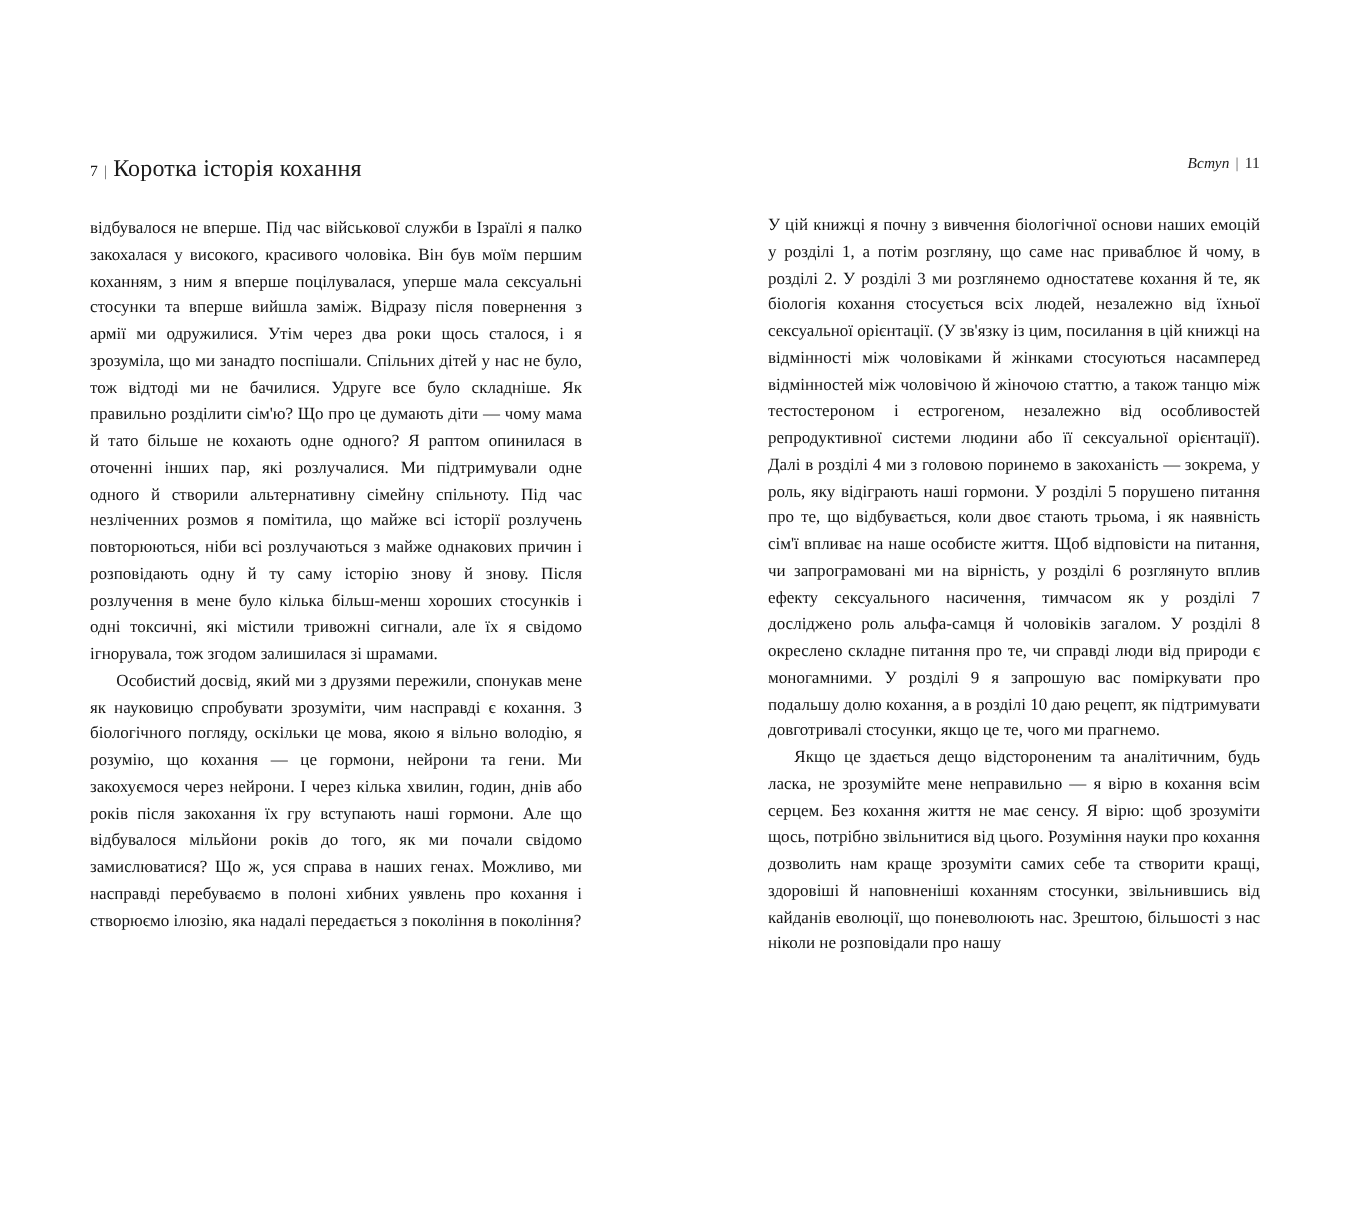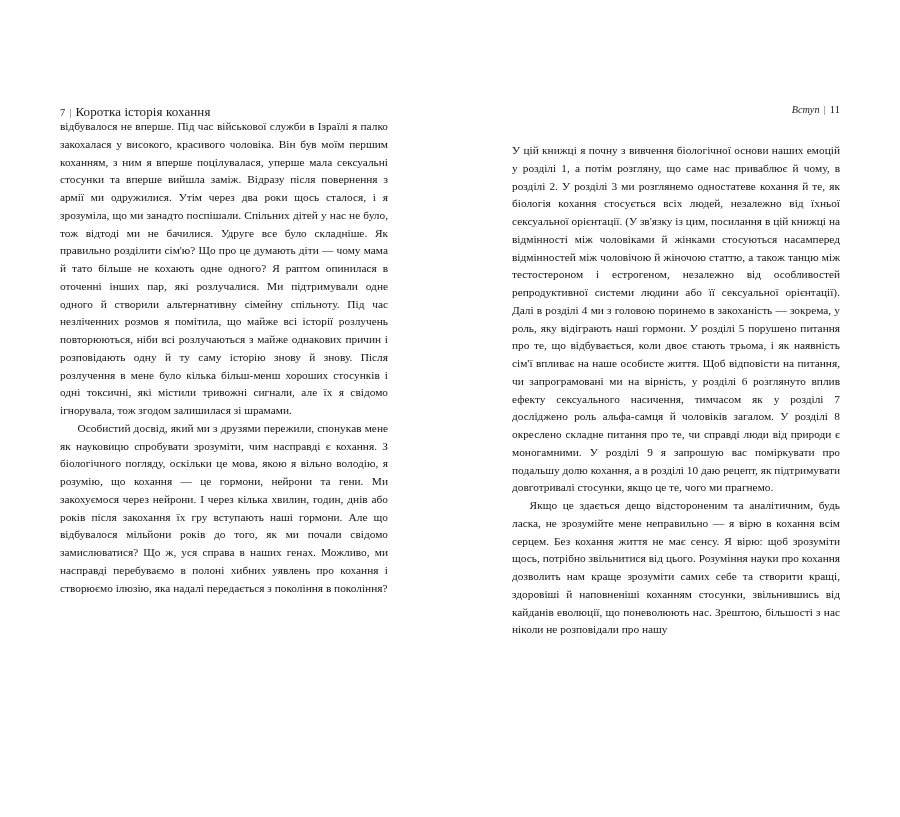--- a/index.html
+++ b/index.html
@@ -50,27 +50,28 @@
     justify-content: flex-end;
   }
   .folio {
     font-size: 10.4px;
   }
   .rh-sep {
     margin: 0 4px;
     color: #5a5a5a;
   }
   .rh-title {
-    font-size: 13px;
+    font-size: 16px;
   }
   .rh-title-italic {
     font-style: italic;
     font-size: 10.2px;
   }
   .body-col {
+    margin-top: 26px;
     font-size: 11.35px;
     line-height: 1.565;
     text-align: justify;
     text-justify: inter-word;
     hyphens: manual;
     color: #131313;
   }
   .body-col p {
     margin: 0;
     text-indent: 1.55em;

